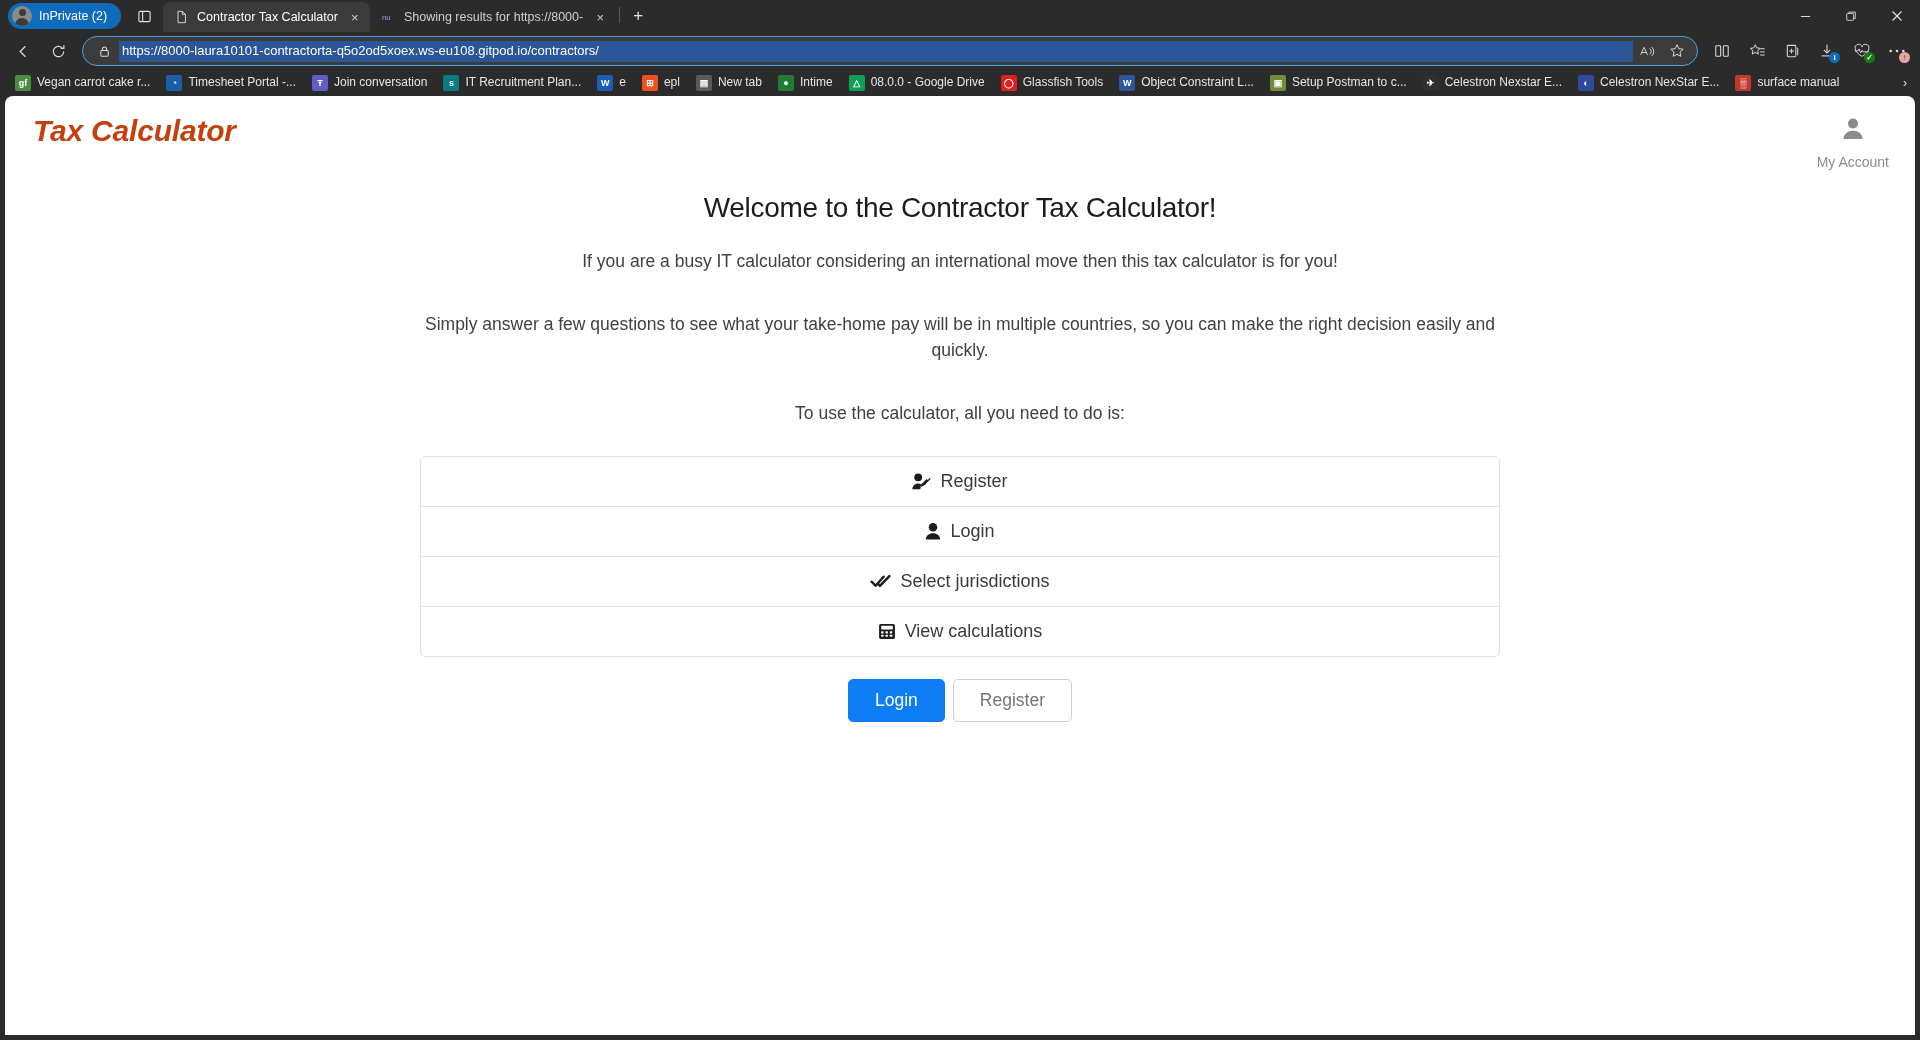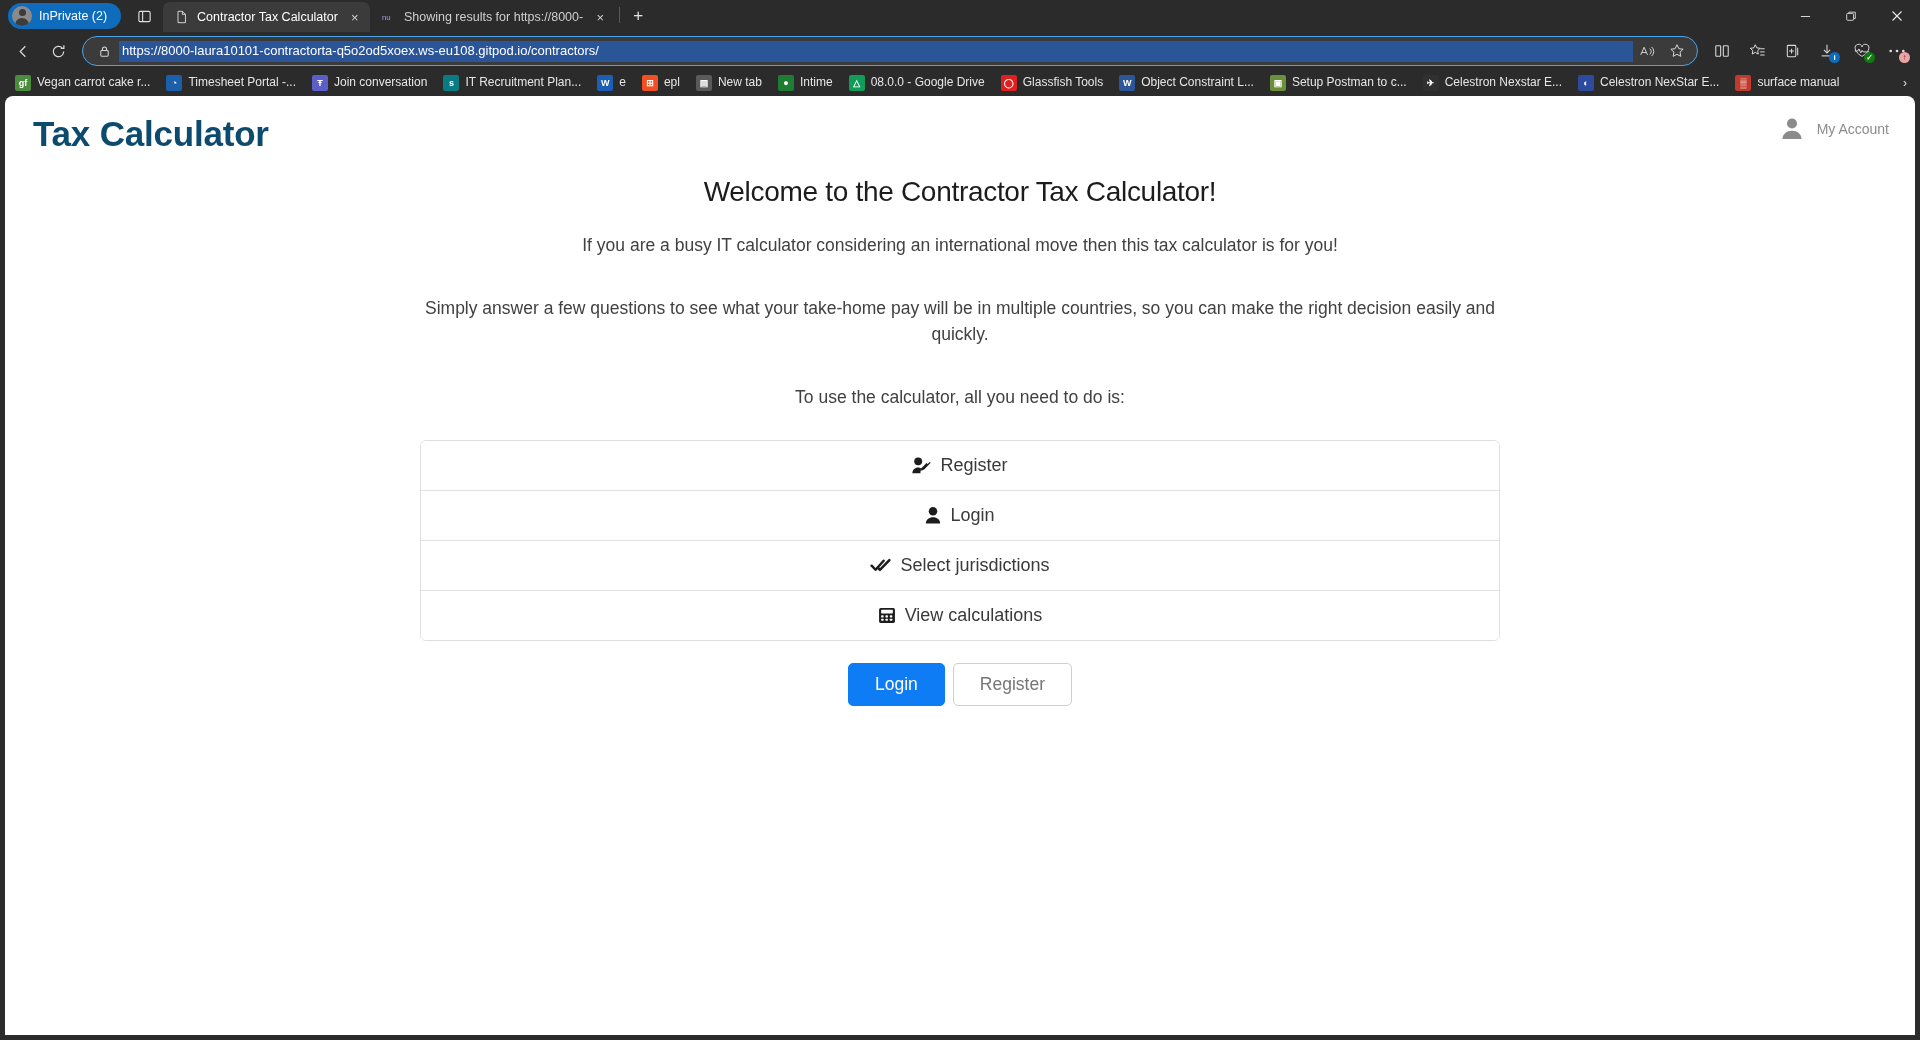--- a/index.html
+++ b/index.html
@@ -197,27 +197,28 @@
     overflow: hidden;
     position: relative;
   }
 
   .site-header {
     display: flex; align-items: flex-start;
     justify-content: space-between;
     padding: 18px 26px 0 28px;
   }
   .brand {
-    color: #0c4a6e;
-    font-size: 35px;
+    color: #c2410c;
+    font-size: 30px;
     font-weight: bold;
     letter-spacing: -0.2px;
+    font-style: italic;
   }
   .account {
-    display: flex; flex-direction: row; align-items: center;
+    display: flex; flex-direction: column; align-items: center;
     color: #8b8b8b; font-size: 14px; gap: 12px;
     padding-top: 2px;
   }
   .account .acc-icon { line-height: 1; }
 
   .content {
     max-width: 1110px;
     margin: 0 auto;
     padding: 0 15px;
     text-align: center;

